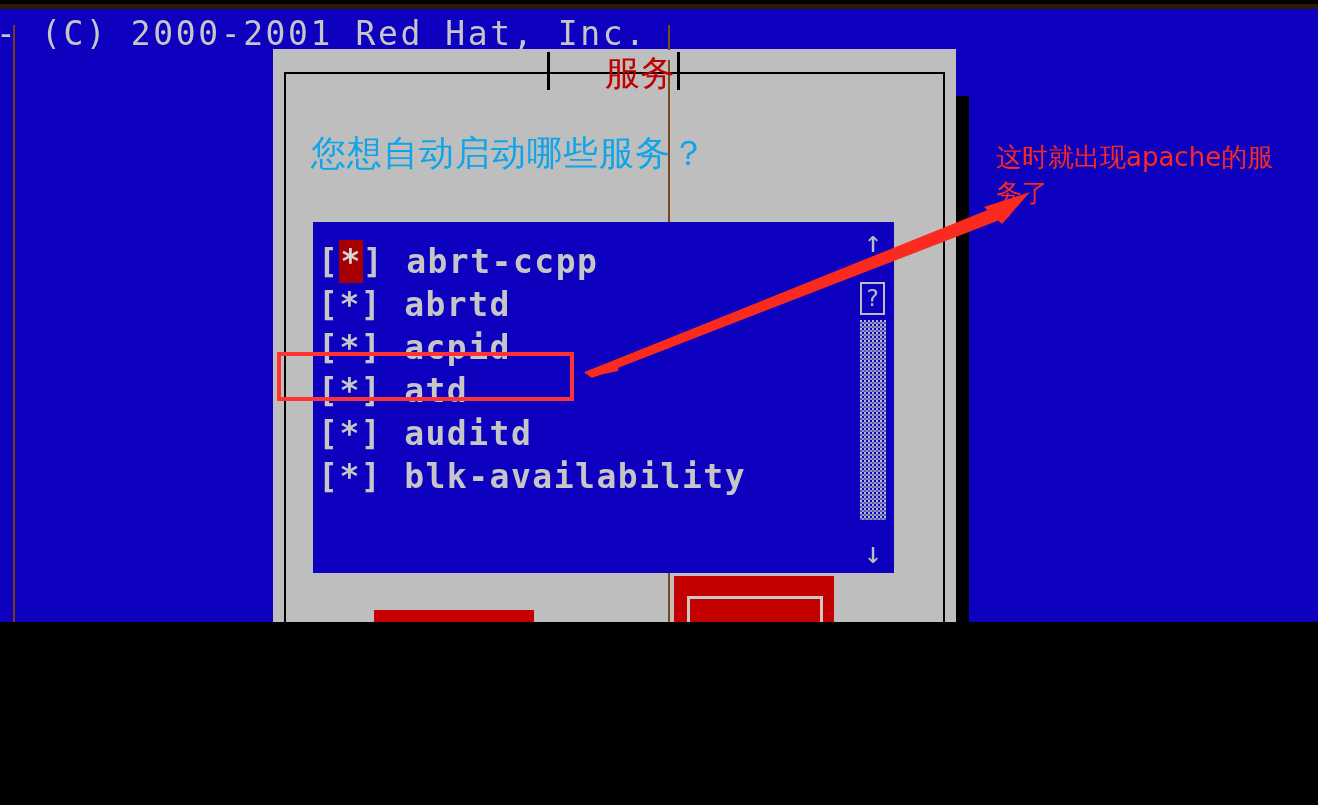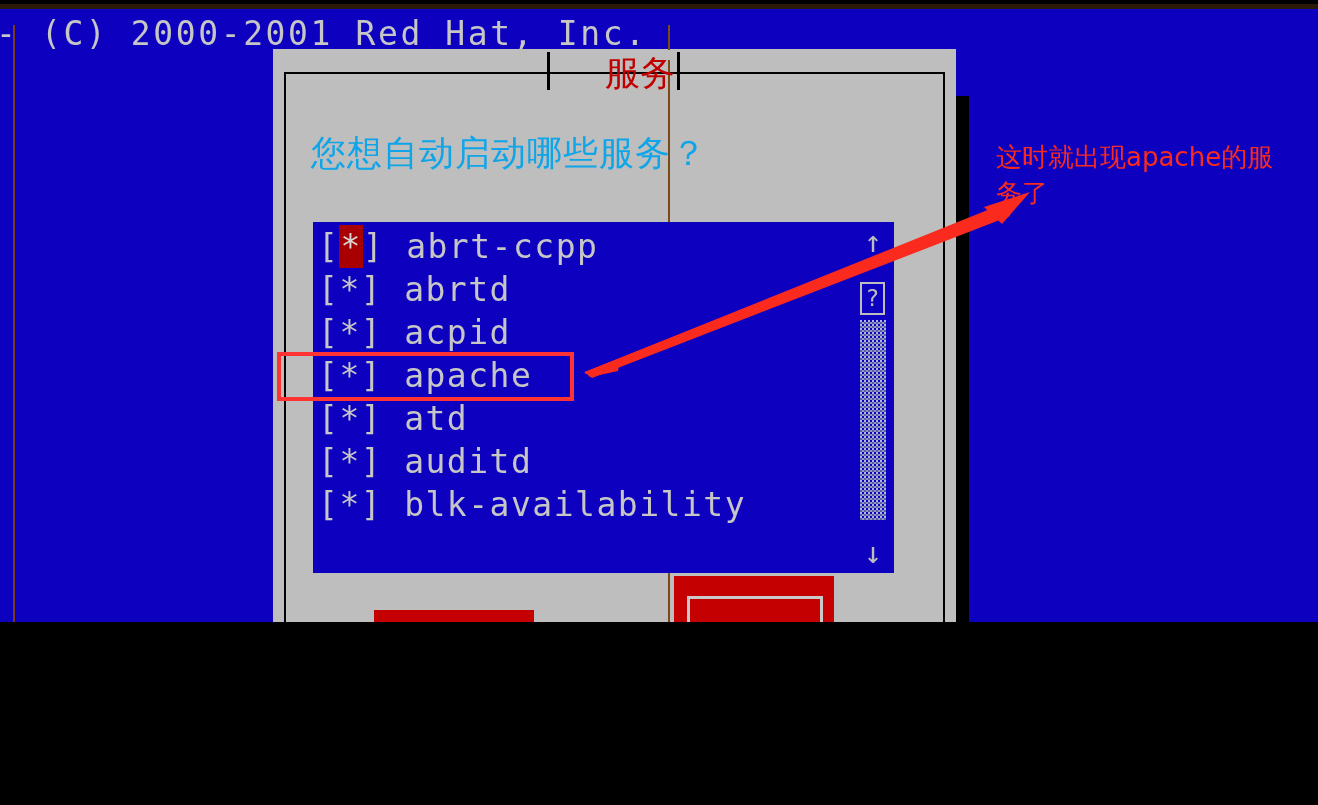--- a/index.html
+++ b/index.html
@@ -150,22 +150,23 @@
     left: 313px;
     top: 222px;
     width: 581px;
     height: 351px;
     background: #0d00bf;
     overflow: hidden;
   }
   .list-items {
     position: absolute;
     left: 5px;
-    top: 3px;
+    top: 18px;
     width: 530px;
+    font-weight: bold;
   }
   .list-row {
     position: relative;
     height: 43px;
     line-height: 43px;
     white-space: pre;
     font-family: "DejaVu Sans Mono", monospace;
     font-size: 33px;
     color: #c6c6c6;
     letter-spacing: 1.5px;
@@ -336,21 +337,20 @@
   <div class="title-tick-right"></div>
   <div class="dialog-title">服务</div>
 
   <div class="prompt-text">您想自动启动哪些服务？</div>
 
   <div class="listbox">
     <div class="list-items" id="list-items">
         <div class="list-row cursor"><span class="chk-open">[</span><span class="chk-star">*</span><span class="chk-close">]</span><span class="row-gap"></span><span>abrt-ccpp</span></div>
         <div class="list-row"><span class="chk-open">[</span><span class="chk-star">*</span><span class="chk-close">]</span><span class="row-gap"></span><span>abrtd</span></div>
         <div class="list-row"><span class="chk-open">[</span><span class="chk-star">*</span><span class="chk-close">]</span><span class="row-gap"></span><span>acpid</span></div>
-        <div class="list-row"><span class="chk-open">[</span><span class="chk-star">*</span><span class="chk-close">]</span><span class="row-gap"></span><span>apache</span></div>
         <div class="list-row"><span class="chk-open">[</span><span class="chk-star">*</span><span class="chk-close">]</span><span class="row-gap"></span><span>atd</span></div>
         <div class="list-row"><span class="chk-open">[</span><span class="chk-star">*</span><span class="chk-close">]</span><span class="row-gap"></span><span>auditd</span></div>
         <div class="list-row"><span class="chk-open">[</span><span class="chk-star">*</span><span class="chk-close">]</span><span class="row-gap"></span><span>blk-availability</span></div>
       </div>
 
     <div class="scrollbar">
       <div class="sb-arrow up">↑</div>
       <div class="sb-thumb">?</div>
       <div class="sb-track"></div>
       <div class="sb-arrow down">↓</div>

